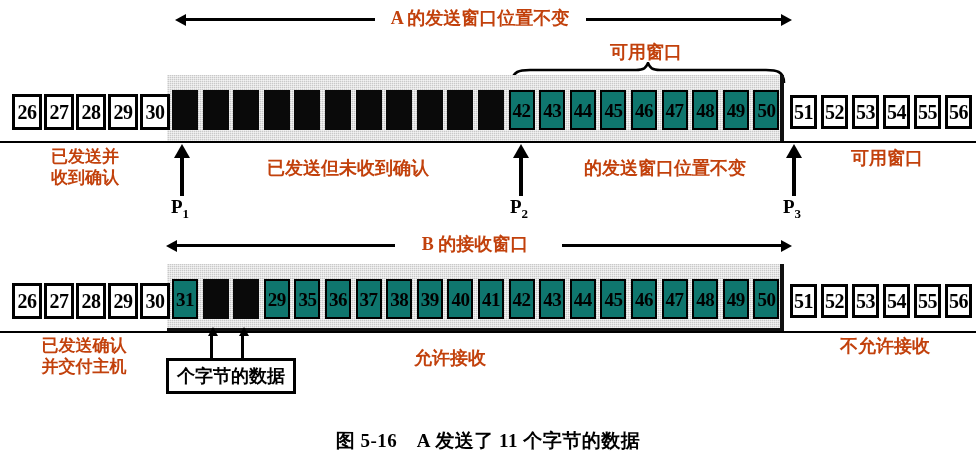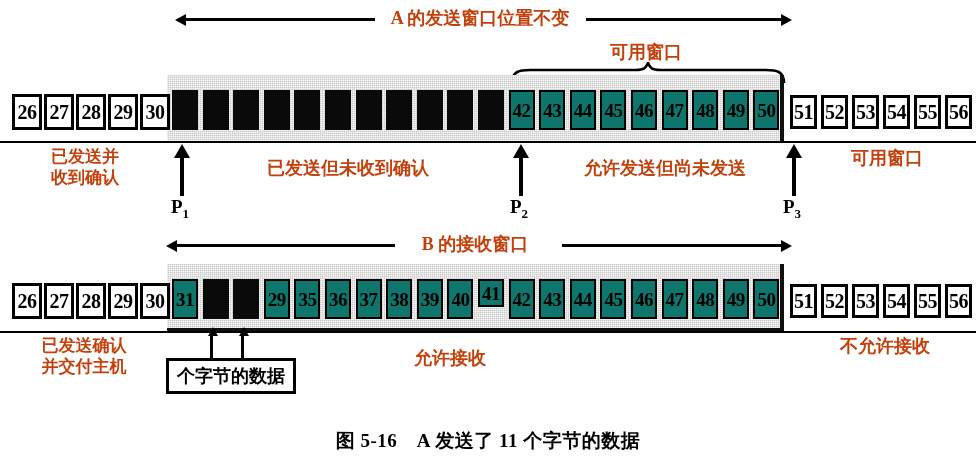--- a/index.html
+++ b/index.html
@@ -229,21 +229,21 @@
   <div class="vline" style="left:519px;top:156px;height:40px;"></div>
   <div class="ptr" style="left:510px;top:196px;"><span>P</span><sub>2</sub></div>
 
   <div class="arrow-up" style="left:786px;top:144px;"></div>
   <div class="vline" style="left:792px;top:156px;height:40px;"></div>
   <div class="ptr" style="left:783px;top:196px;"><span>P</span><sub>3</sub></div>
 
   <div class="lbl t17 two" style="left:10px;top:147px;width:150px;">已发送并
 收到确认</div>
   <div class="lbl t18 ctr" style="left:198px;top:158px;width:300px;">已发送但未收到确认</div>
-  <div class="lbl t18 ctr" style="left:540px;top:158px;width:250px;">允许发送但尚未发送</div>
+  <div class="lbl t18 ctr" style="left:540px;top:158px;width:250px;">的发送窗口位置不变</div>
   <div class="lbl t18 ctr" style="left:812px;top:148px;width:150px;">可用窗口</div>
 
   <div class="arrow-left" style="left:166px;top:240px;"></div>
   <div class="hline" style="left:176px;top:244px;width:219px;"></div>
   <div class="lbl t18 ctr" style="left:395px;top:234px;width:160px;">B 的接收窗口</div>
   <div class="hline" style="left:562px;top:244px;width:222px;"></div>
   <div class="arrow-right" style="left:781px;top:240px;"></div>
 
   <div class="band" style="left:167px;top:264px;width:617px;height:66px;"></div>
   <div class="band-edge-right" style="left:780px;top:264px;height:66px;"></div>
@@ -288,21 +288,21 @@
       </div>
       <div class="cell open" style="left: 386.2px; top: 279px; width: 26px; height: 40px;">
         <span>38</span>
       </div>
       <div class="cell open" style="left: 416.8px; top: 279px; width: 26px; height: 40px;">
         <span>39</span>
       </div>
       <div class="cell open" style="left: 447.4px; top: 279px; width: 26px; height: 40px;">
         <span>40</span>
       </div>
-      <div class="cell open" style="left: 478px; top: 279px; width: 26px; height: 28px;">
+      <div class="cell open" style="left: 478px; top: 279px; width: 26px; height: 40px;">
         <span>41</span>
       </div>
       <div class="cell open" style="left: 508.6px; top: 279px; width: 26px; height: 40px;">
         <span>42</span>
       </div>
       <div class="cell open" style="left: 539.2px; top: 279px; width: 26px; height: 40px;">
         <span>43</span>
       </div>
       <div class="cell open" style="left: 569.8px; top: 279px; width: 26px; height: 40px;">
         <span>44</span>

